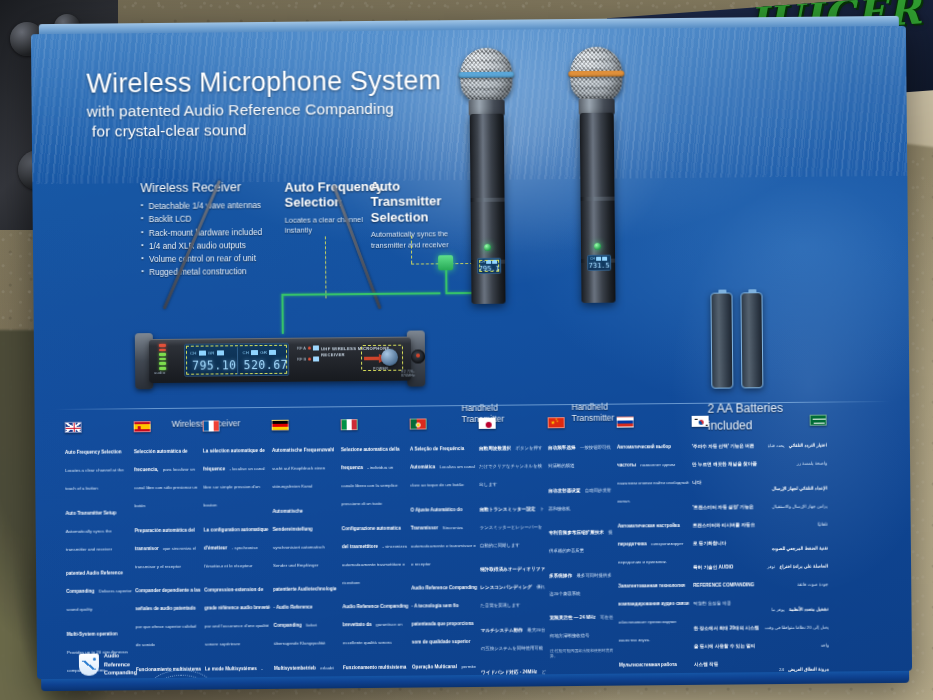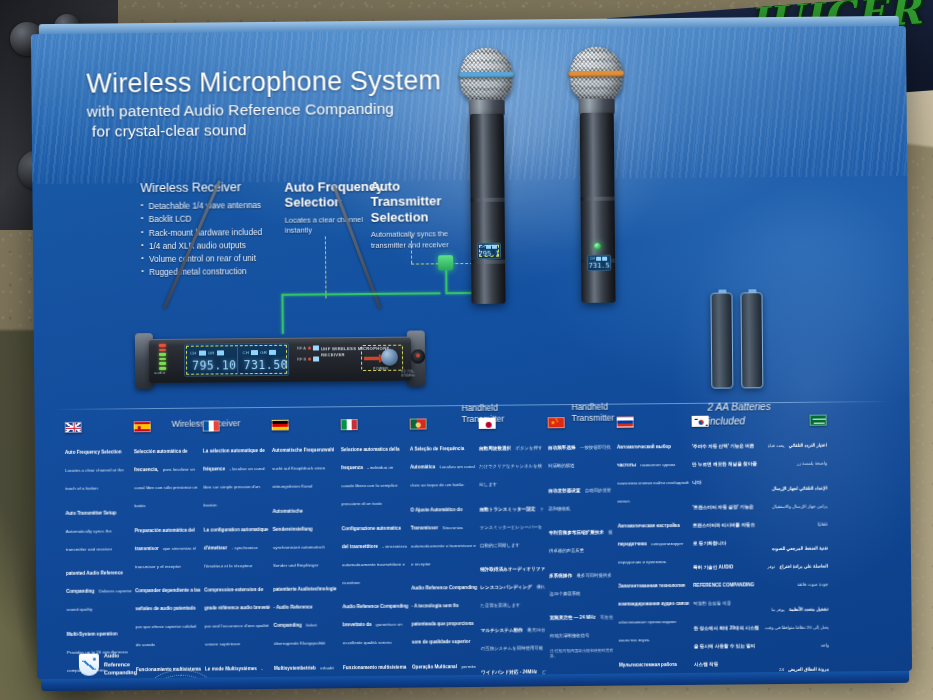--- a/index.html
+++ b/index.html
@@ -337,23 +337,22 @@
     position:absolute; width:22px; height:96px; border-radius:4px;
     background:linear-gradient(90deg,#2e3a48,#55626f 35%,#313c49 75%,#1e2631);
     border:1.5px solid #7fb3e0;
     box-shadow:0 2px 6px rgba(0,0,0,.45);
   }
   .batt::before{
     content:""; position:absolute; left:7px; top:-4px; width:8px; height:4px;
     background:#7fb3e0; border-radius:1px 1px 0 0;
   }
   .batt-cap{
-    position:absolute; font-size:10px; color:#eaf3fd; line-height:1.4;
+    position:absolute; font-size:12px; color:#eaf3fd; line-height:1.4;
     text-shadow:0 1px 1px rgba(0,0,0,.5);
-    font-style:italic;
   }
 
   
   .divider{
     position:absolute; left:20px; top:375px; width:835px; height:1px;
     background:linear-gradient(90deg, rgba(255,255,255,0), rgba(175,215,250,.55) 12%, rgba(175,215,250,.55) 88%, rgba(255,255,255,0));
   }
 
   
   .lang-grid{
@@ -502,21 +501,21 @@
               </div>
               <div class="lcd-freq">795.10</div>
             </div>
             <div class="lcd-half b">
               <div class="lcd-top">
                 <span class="tiny">CH</span>
                 <span class="blk"></span>
                 <span class="tiny">GR</span>
                 <span class="blk"></span>
               </div>
-              <div class="lcd-freq">731.50</div>
+              <div class="lcd-freq">520.67</div>
             </div>
           </div>
 
           <div class="rf-col">
             <div class="rf-row">
               <span class="lab">RF A</span>
               <span class="dot"></span>
               <span class="bar"></span>
             </div>
             <div class="rf-row">
@@ -546,21 +545,21 @@
       <div class="sync-line" style="left:412px; top:262px; width:40px; height:1.5px;"></div>
 
       <div class="mic" style="left:425px; top:18px;">
         <div class="grille"></div>
         <div class="band" id="band1" style="background: rgb(90, 166, 216);"></div>
         <div class="neck"></div>
         <div class="barrel"></div>
         <div class="ring" style="top:150px;"></div>
         <div class="ring" style="top:212px;"></div>
         <div class="pwrled" style="top:196px;"></div>
-        <div class="disp" style="top:195px;">
+        <div class="disp" style="top:210px;">
           <div class="dash"></div>
           <div class="dtop">
             <span class="t">CH</span>
             <span class="b"></span>
             <span class="b"></span>
           </div>
           <div class="dfreq">795.1</div>
         </div>
         <div class="mic-cap" style="left:2px; top:355px;">
           <div>Handheld</div>

